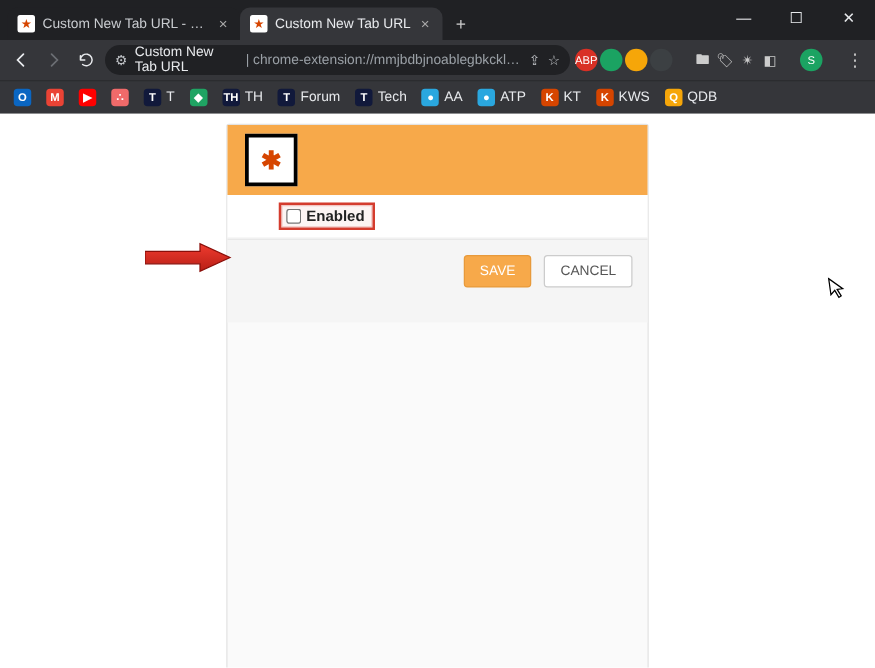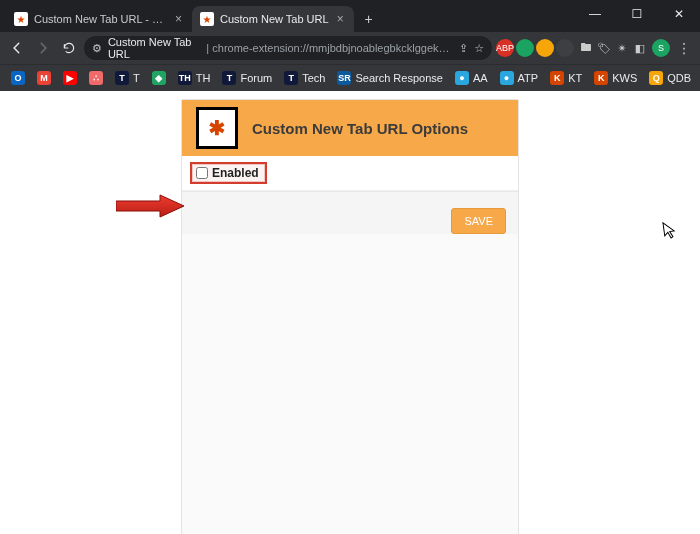--- a/index.html
+++ b/index.html
@@ -65,21 +65,21 @@
   .nav-icon.disabled { color:#6b6e73; }
   .omnibox {
     flex:1; background:#202124; border-radius:14px; height:24px;
     display:flex; align-items:center; color:#bfc2c6;
     font-size:11px; padding:0 8px; gap:6px;
     overflow:hidden;
   }
   .omnibox .ext-icon { font-size:11px; }
   .omnibox .url-strong { color:#e8eaed; }
   .omnibox .url-rest { color:#9aa0a6; white-space:nowrap; overflow:hidden; text-overflow:ellipsis;}
-  .addr-actions { display:flex; align-items:center; gap:4px; }
+  .addr-actions { display:flex; align-items:center; gap:16px; }
   .ext-badge {
     width:18px; height:18px; border-radius:50%; display:flex; align-items:center; justify-content:center;
     font-size:9px; color:#fff;
   }
   .ext-square { width:16px; height:16px; border-radius:3px; display:flex; align-items:center; justify-content:center; color:#ccc; font-size:11px;}
   .kebab { color:#ccc; width:20px; text-align:center; font-size:14px;}
   
   .bm-bar {
     background:#35363a;
     height:26px;
@@ -134,31 +134,31 @@
     display:flex; align-items:center;
     border-bottom:1px solid #efefef;
     height:34px;
     padding-left:8px;
   }
   .highlight-box {
     border:2px solid #d43c2e;
     box-shadow: 0 0 0 1px rgba(212,60,46,.25) inset;
     background: rgba(212,60,46,.06);
     padding:2px 6px 2px 4px;
-    display:flex; align-items:center; gap:4px;
+    display:flex; align-items:center; gap:4px;margin-left:33px;
   }
   .highlight-box input[type=checkbox]{
     width:12px; height:12px; margin:0;
   }
   .highlight-box label { font-size:12px; font-weight:700; color:#222;}
   .card-footer {
     background:#f5f5f5;
     height:42px;
-    display:flex; align-items:flex-end; justify-content:flex-end;
-    gap:10px; padding:0 12px;
+    display:flex; align-items:flex-start; justify-content:flex-end;
+    gap:10px; padding:12px 12px;
     border-top:1px solid #e8e8e8;
   }
   .btn {
     height:24px; padding:0 12px; border-radius:3px;
     font-size:11px; font-weight:500;
     display:flex; align-items:center; justify-content:center;
     border:1px solid #ccc; background:#fff; color:#555;
   }
   .btn.primary { background:#f7a94a; color:#fff; border:1px solid #e89a3b;}
   
@@ -275,24 +275,20 @@
       </div>
       <div class="bm-item">
         <div class="bm-icon" style="background: rgb(17, 25, 59);">T</div>
         <span>Forum</span>
       </div>
       <div class="bm-item">
         <div class="bm-icon" style="background: rgb(17, 25, 59);">T</div>
         <span>Tech</span>
       </div>
       <div class="bm-item">
-        <div class="bm-icon" style="background: rgb(12, 90, 158);">SR</div>
-        <span>Search Response</span>
-      </div>
-      <div class="bm-item">
         <div class="bm-icon" style="background: rgb(42, 167, 223);">●</div>
         <span>AA</span>
       </div>
       <div class="bm-item">
         <div class="bm-icon" style="background: rgb(42, 167, 223);">●</div>
         <span>ATP</span>
       </div>
       <div class="bm-item">
         <div class="bm-icon" style="background: rgb(214, 69, 0);">K</div>
         <span>KT</span>
@@ -309,32 +305,32 @@
     </div>
 
 </div>
 
 <div class="page">
   <div class="card">
     <div class="card-header">
       <div class="logo-box">
         <span class="logo-star">✱</span>
       </div>
-      <div class="card-title">Custom New Tab URL Options</div>
     </div>
     <div class="card-body">
       <div class="enabled-row">
         <div class="highlight-box">
           <input type="checkbox" style="">
           <label>Enabled</label>
         </div>
       </div>
     </div>
     <div class="card-footer">
       <div class="btn primary">SAVE</div>
+      <div class="btn">CANCEL</div>
     </div>
   </div>
 
   <svg class="arrow-annot" width="70" height="26">
     <defs>
       <linearGradient id="ga" x1="0" x2="0" y1="0" y2="1">
         <stop offset="0" stop-color="#ef3b2f"></stop>
           <stop offset="1" stop-color="#b81f16"></stop>
       </linearGradient>
     </defs>

